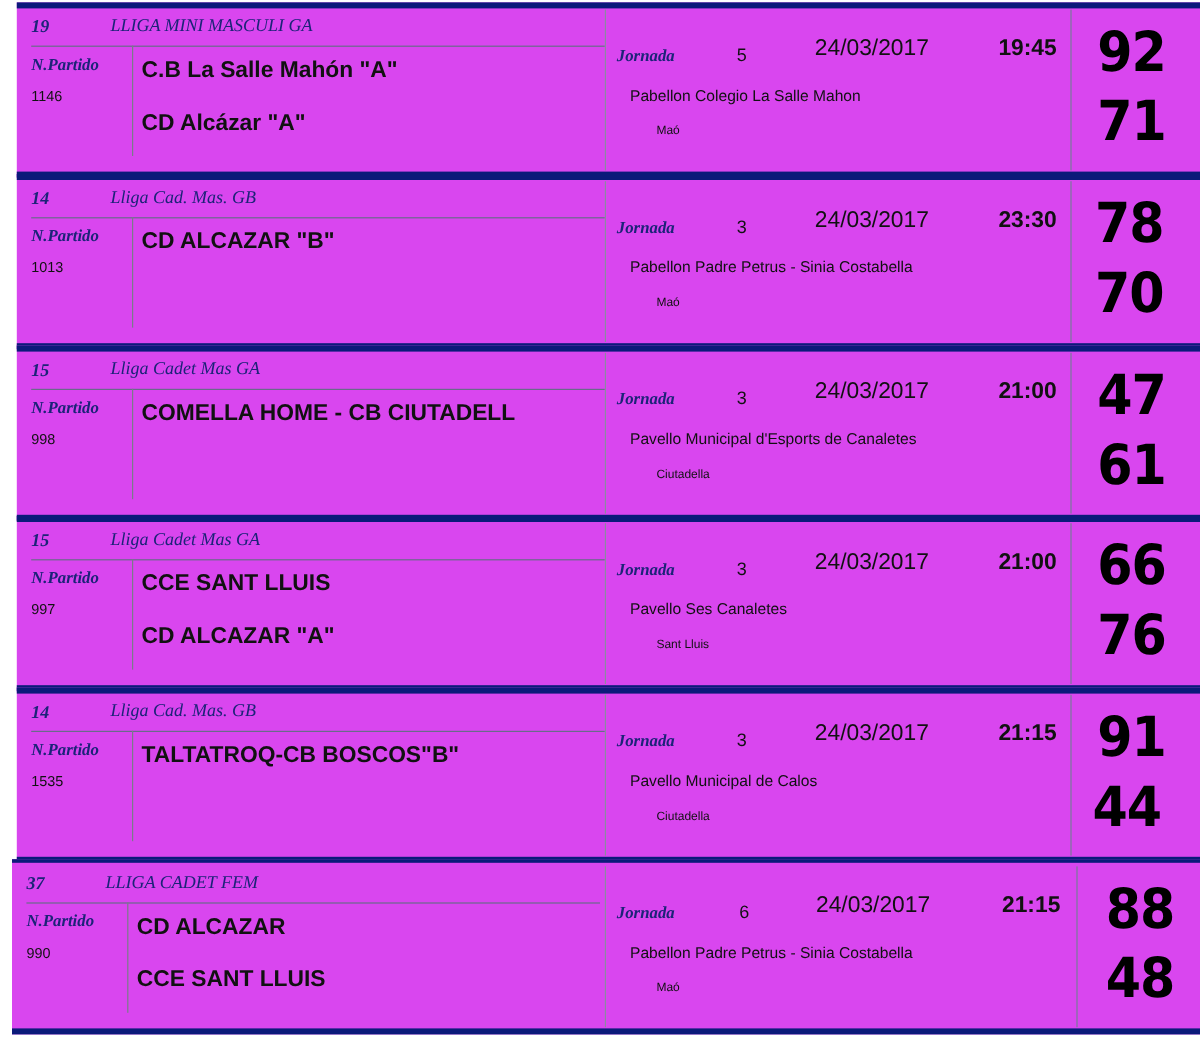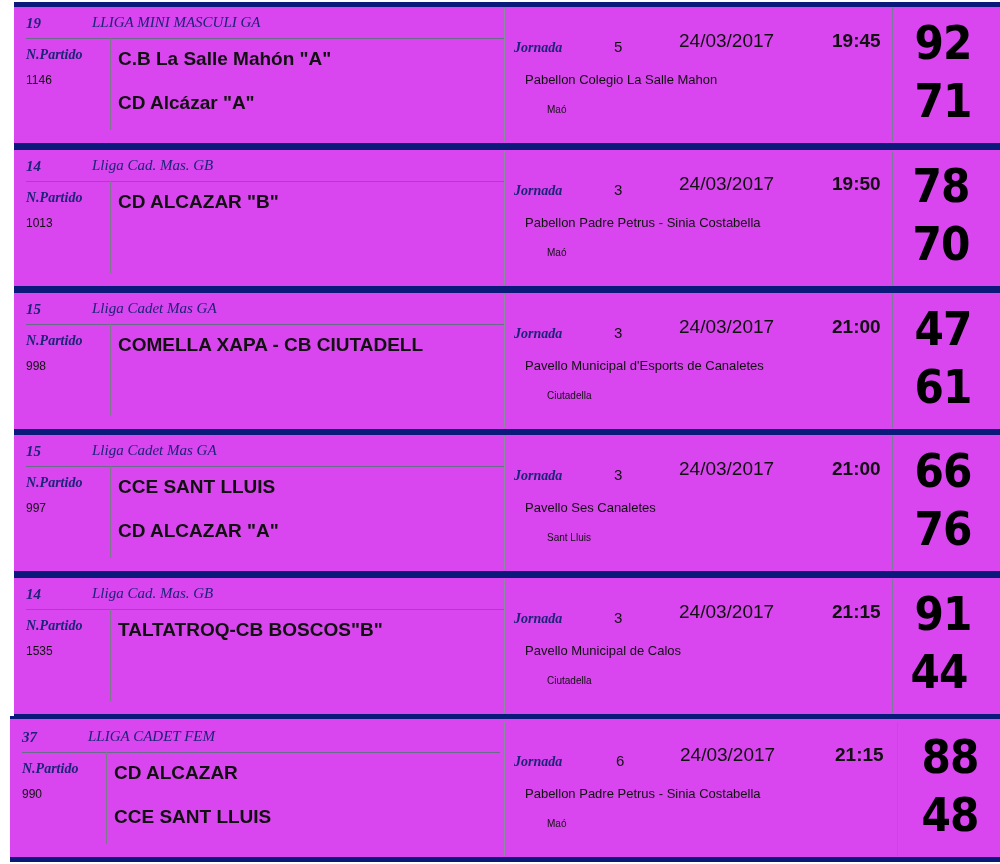--- a/index.html
+++ b/index.html
@@ -61,39 +61,39 @@
   <div class="hline"></div>
   <div class="vline-team"></div>
   <div class="vline-mid"></div>
   <div class="vline-score" style="left:878px;"></div>
   <div class="np-label">N.Partido</div>
   <div class="np-val">1013</div>
   <div class="team home">CD ALCAZAR "B"</div>
   <div class="jornada-label">Jornada</div>
   <div class="jornada-val">3</div>
   <div class="date">24/03/2017</div>
-  <div class="time">19:50</div>
+  <div class="time">23:30</div>
   <div class="venue">Pabellon Padre Petrus - Sinia Costabella</div>
   <div class="city">Maó</div>
   <div class="score home" style="left:882px;">78</div>
   <div class="score away" style="left:882px;">70</div>
   <div class="botbar"></div>
 </div>
 
 <div class="card" style="left:14px; top:288px; width:986px; height:146px;">
   <div class="topbar"></div>
   <div class="cat-num">15</div>
   <div class="cat-name">Lliga Cadet Mas GA</div>
   <div class="hline"></div>
   <div class="vline-team"></div>
   <div class="vline-mid"></div>
   <div class="vline-score" style="left:878px;"></div>
   <div class="np-label">N.Partido</div>
   <div class="np-val">998</div>
-  <div class="team home">COMELLA XAPA - CB CIUTADELL</div>
+  <div class="team home">COMELLA HOME - CB CIUTADELL</div>
   <div class="jornada-label">Jornada</div>
   <div class="jornada-val">3</div>
   <div class="date">24/03/2017</div>
   <div class="time">21:00</div>
   <div class="venue">Pavello Municipal d'Esports de Canaletes</div>
   <div class="city">Ciutadella</div>
   <div class="score home" style="left:884px;">47</div>
   <div class="score away" style="left:884px;">61</div>
   <div class="botbar"></div>
 </div>

